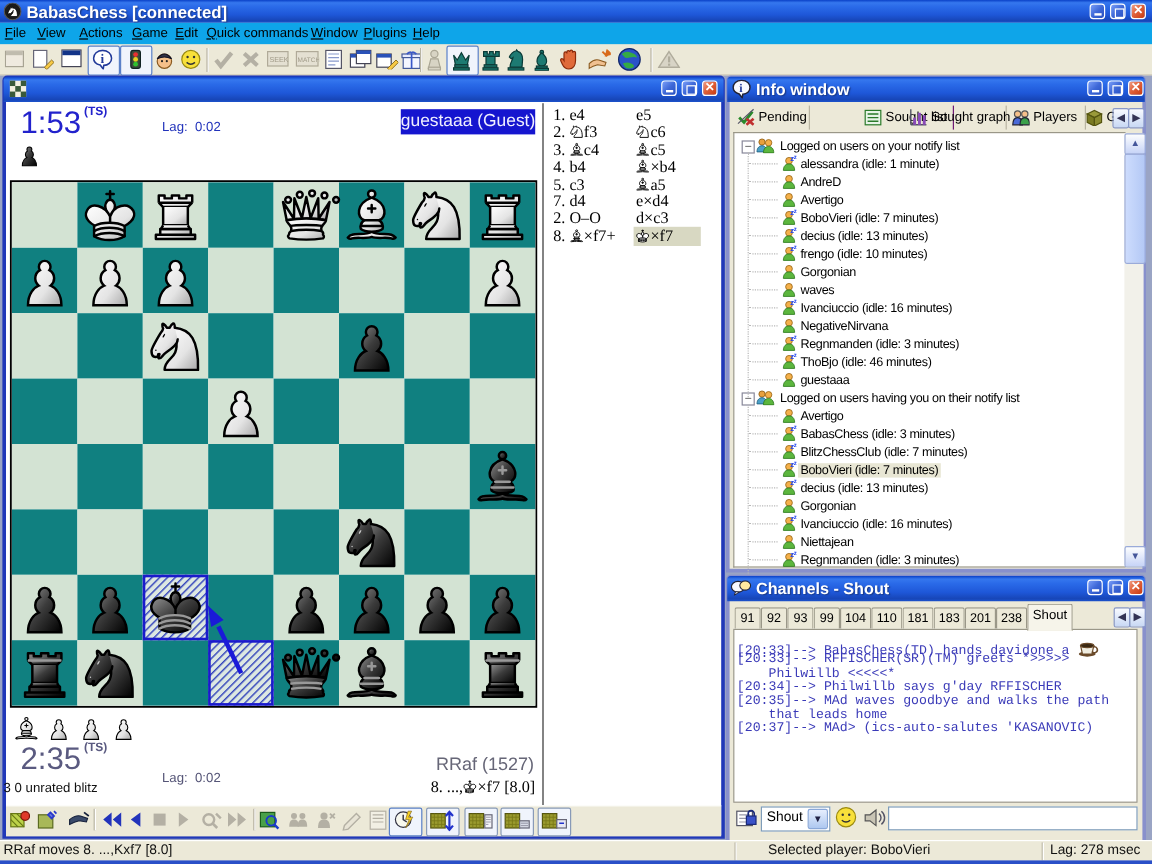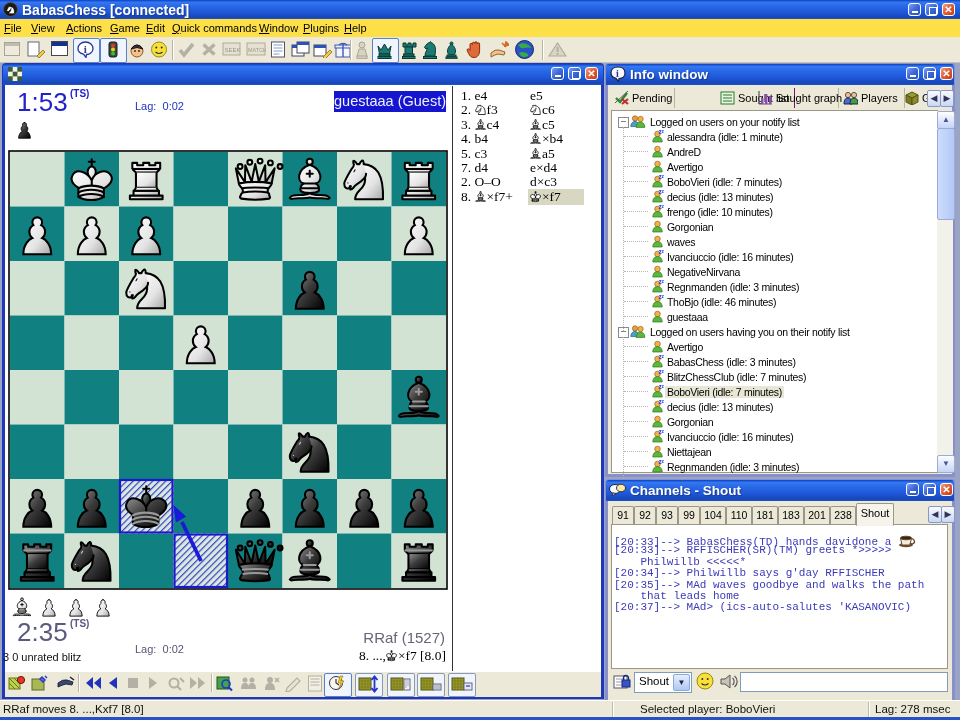--- a/index.html
+++ b/index.html
@@ -138,21 +138,21 @@
     </svg>
  <span style="position:absolute;left:22px;top:2px;color:#fff;font-size:14px;font-weight:bold;text-shadow:1px 1px 1px #1a3a8a">BabasChess [connected]</span>
 <div style="width:13px;height:13px;border:1px solid #fff;border-radius:3px;position:absolute;box-sizing:border-box;background:linear-gradient(135deg,#7a9ef8 0%,#3e68d8 50%,#2850c0 100%);left:908px;top:3px">
       <div style="position:absolute;left:2.5px;bottom:2px;width:6px;height:2.5px;background:#fff"></div>
     </div>
 <div style="width:13px;height:13px;border:1px solid #fff;border-radius:3px;position:absolute;box-sizing:border-box;background:linear-gradient(135deg,#7a9ef8 0%,#3e68d8 50%,#2850c0 100%);left:925px;top:3px">
       <div style="position:absolute;left:2.5px;top:2.5px;width:6.5px;height:6.5px;border:1.6px solid #fff"></div>
     </div>
 <div style="width:13px;height:13px;border:1px solid #fff;border-radius:3px;position:absolute;box-sizing:border-box;background:linear-gradient(135deg,#f0a088 0%,#e0613a 45%,#c83a10 100%);left:942px;top:3px;color:#fff;font:bold 10px 'Liberation Sans';text-align:center;line-height:11px">✕</div>
 </div>
-<div class="abs" style="left:0;top:19px;width:960px;height:18px;background:#fde047;font-size:11px;color:#000">
+<div class="abs" style="left:0;top:19px;width:960px;height:18px;background:#0ea5e9;font-size:11px;color:#000">
 <span style="position:absolute;left:4px;top:3px"><u>F</u>ile</span>
 <span style="position:absolute;left:31px;top:3px"><u>V</u>iew</span>
 <span style="position:absolute;left:66px;top:3px"><u>A</u>ctions</span>
 <span style="position:absolute;left:110px;top:3px"><u>G</u>ame</span>
 <span style="position:absolute;left:146px;top:3px"><u>E</u>dit</span>
 <span style="position:absolute;left:172px;top:3px"><u>Q</u>uick commands</span>
 <span style="position:absolute;left:259px;top:3px"><u>W</u>indow</span>
 <span style="position:absolute;left:303px;top:3px"><u>P</u>lugins</span>
 <span style="position:absolute;left:344px;top:3px"><u>H</u>elp</span>
 </div>

